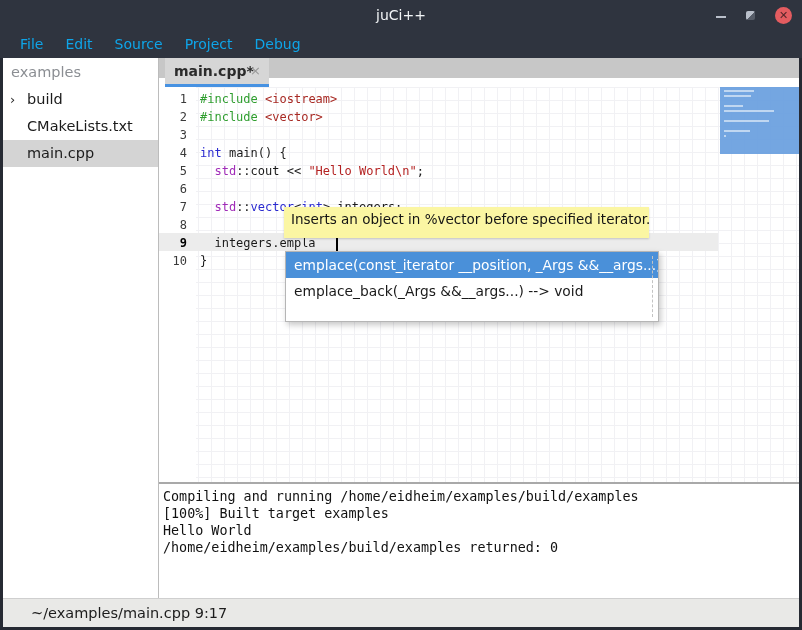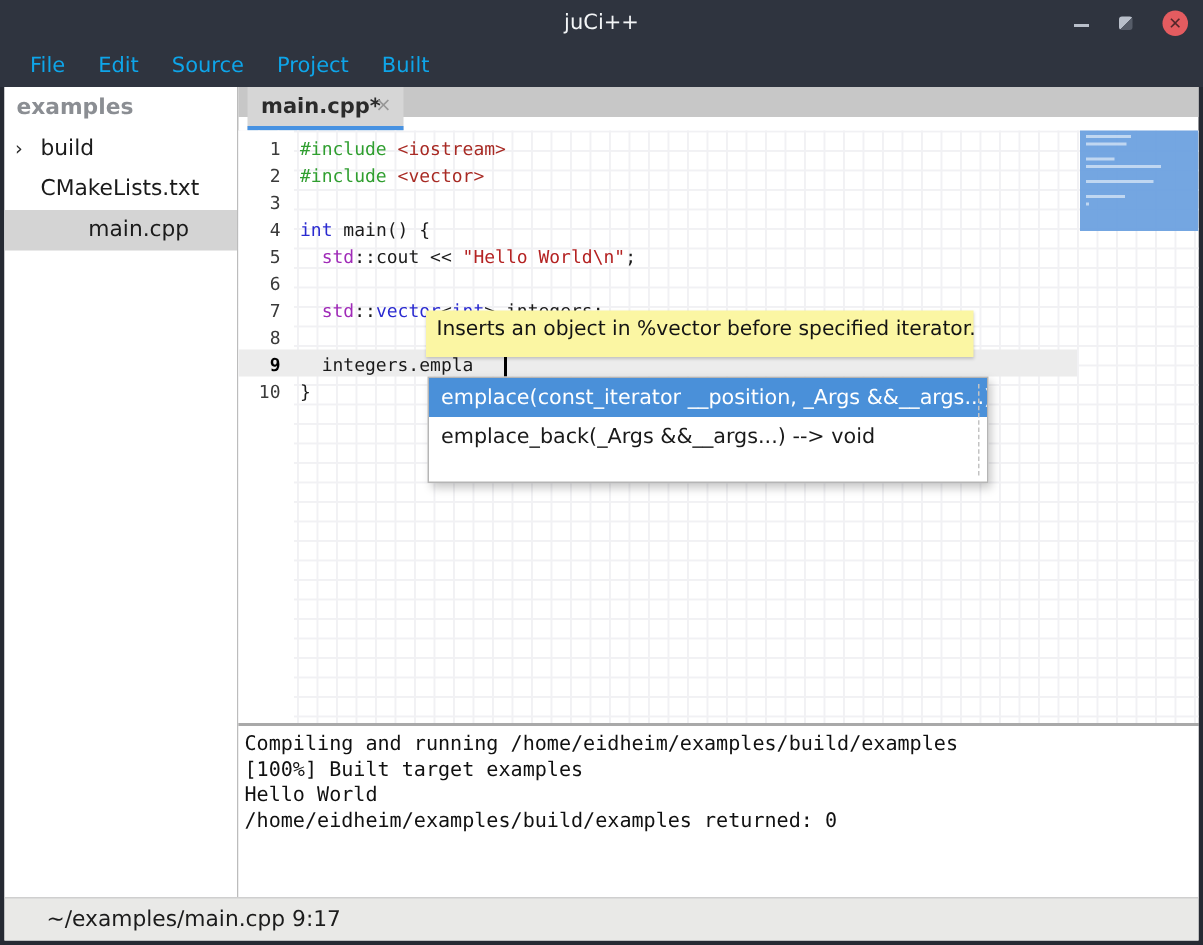--- a/index.html
+++ b/index.html
@@ -19,23 +19,23 @@
   .btn-close{ width:17px; height:17px; border-radius:50%; background:#e45c60;
               color:#55262a; font-size:11px; font-weight:bold; line-height:17px; text-align:center; }
   
   .menubar{ position:absolute; left:0; top:30px; width:802px; height:28px; background:#2f343f;
             display:flex; align-items:center; padding-left:9px; }
   .menu-item{ color:#0ea5e9; font-size:14px; padding:0 11px; line-height:28px; }
   
   .content{ position:absolute; left:3px; top:58px; width:796px; height:569px; background:#ffffff; }
   
   .sidebar{ position:absolute; left:0; top:0; width:155px; height:540px; background:#fff; overflow:hidden; }
-  .sidebar-header{ color:#8b8e93; font-weight:bold; font-size:14.5px; padding:6px 0 6px 8px; }
+  .sidebar-header{ color:#8b8e93; font-weight:normal; font-size:14.5px; padding:6px 0 6px 8px; }
   .tree-item{ position:relative; height:27px; line-height:27px; font-size:14.5px; color:#1b1b1b; padding-left:24px; }
-  .tree-item.selected{ background:#d4d4d4;text-align:center; }
+  .tree-item.selected{ background:#d4d4d4; }
   .tree-chevron{ position:absolute; left:7px; top:0; color:#2b2b2b; font-size:13px; }
   .vsep{ position:absolute; left:155px; top:0; width:1px; height:540px; background:#bcbcbc; }
   
   .main{ position:absolute; left:156px; top:0; width:640px; height:540px; }
   .tabbar{ position:absolute; left:0; top:0; width:640px; height:20px; background:#c7c7c7; }
   .tab{ position:absolute; left:6px; top:0; width:104px; height:29px; background:#d6d6d6;
         border-bottom:3px solid #4792e2; }
   .tab-label{ font-weight:bold; font-size:14px; color:#2b2b2b; line-height:26px; padding-left:9px; display:inline-block;}
   .tab-close{ color:#979797; font-size:13px; line-height:26px; position:absolute; right:8px; top:0; }
   
@@ -93,21 +93,21 @@
       <span class="btn-max"></span>
       <span class="btn-close">✕</span>
     </div>
   </div>
 
   <div class="menubar">
       <span class="menu-item">File</span>
       <span class="menu-item">Edit</span>
       <span class="menu-item">Source</span>
       <span class="menu-item">Project</span>
-      <span class="menu-item">Built</span>
+      <span class="menu-item">Debug</span>
     </div>
 
   <div class="content">
 
     <div class="sidebar">
       <div class="sidebar-header">examples</div>
       <div id="tree">
           <div class="tree-item"><span class="tree-chevron">›</span><span>build</span></div>
           <div class="tree-item"><span>CMakeLists.txt</span></div>
           <div class="tree-item selected"><span>main.cpp</span></div>

